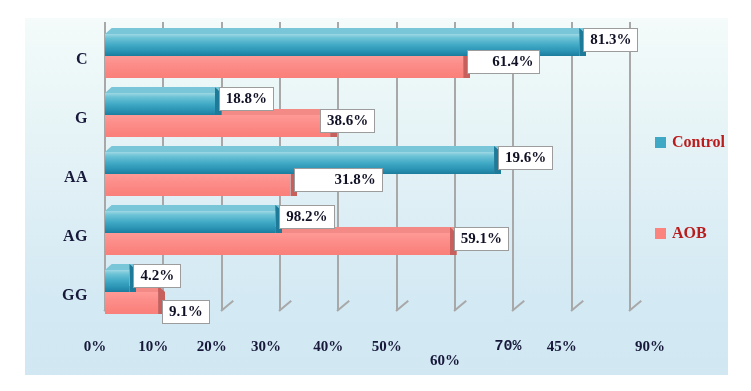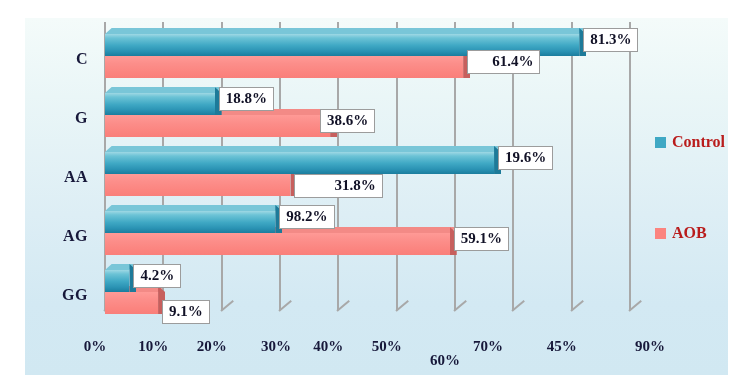--- a/index.html
+++ b/index.html
@@ -164,35 +164,35 @@
         <div class="face"></div>
         <div class="cap"></div>
       </div>
     </div>
   <div id="val-labels">
       <div class="val-label" style="left: 583.223px; top: 28px; z-index: 111;">81.3%</div>
       <div class="val-label" style="left: 467.146px; top: 50px; z-index: 110; padding-left: 24px;">61.4%</div>
       <div class="val-label" style="left: 218.66px; top: 87px; z-index: 109;">18.8%</div>
       <div class="val-label" style="left: 320px; top: 109px; z-index: 108;">38.6%</div>
       <div class="val-label" style="left: 498.061px; top: 146px; z-index: 107;">19.6%</div>
-      <div class="val-label" style="left: 294.489px; top: 174px; z-index: 106; padding-left: 39px;">31.8%</div>
+      <div class="val-label" style="left: 294.489px; top: 168px; z-index: 106; padding-left: 39px;">31.8%</div>
       <div class="val-label" style="left: 279.324px; top: 205px; z-index: 105;">98.2%</div>
       <div class="val-label" style="left: 453.73px; top: 227px; z-index: 104;">59.1%</div>
       <div class="val-label" style="left: 133.499px; top: 264px; z-index: 103;">4.2%</div>
       <div class="val-label" style="left: 162.08px; top: 300px; z-index: 102; text-align: center;">9.1%</div>
     </div>
   <div id="tick-labels">
       <div class="tick-label" style="left: 65px;">0%</div>
       <div class="tick-label" style="left: 123.33px;">10%</div>
       <div class="tick-label" style="left: 181.66px;">20%</div>
-      <div class="tick-label" style="left: 246px; text-align: center;">30%</div>
+      <div class="tick-label" style="left: 236px; text-align: center;">30%</div>
       <div class="tick-label" style="left: 298.32px;">40%</div>
       <div class="tick-label" style="left: 356.65px;">50%</div>
       <div class="tick-label" style="left: 414.98px; margin-top: 14px;">60%</div>
-      <div class="tick-label" style="left: 458px;">70%</div>
+      <div class="tick-label" style="left: 478px; font-family: Liberation Mono, monospace;">70%</div>
       <div class="tick-label" style="left: 531.64px;">45%</div>
       <div class="tick-label" style="left: 620px;">90%</div>
     </div>
   <div id="legend">
       <div class="legend-item" style="left: 655px; top: 133px;">
         <span class="legend-swatch" style="background: rgb(63, 168, 196);"></span>
         <span class="legend-text">Control</span>
       </div>
       <div class="legend-item" style="left: 655px; top: 224px;">
         <span class="legend-swatch" style="background: rgb(251, 132, 127);"></span>

